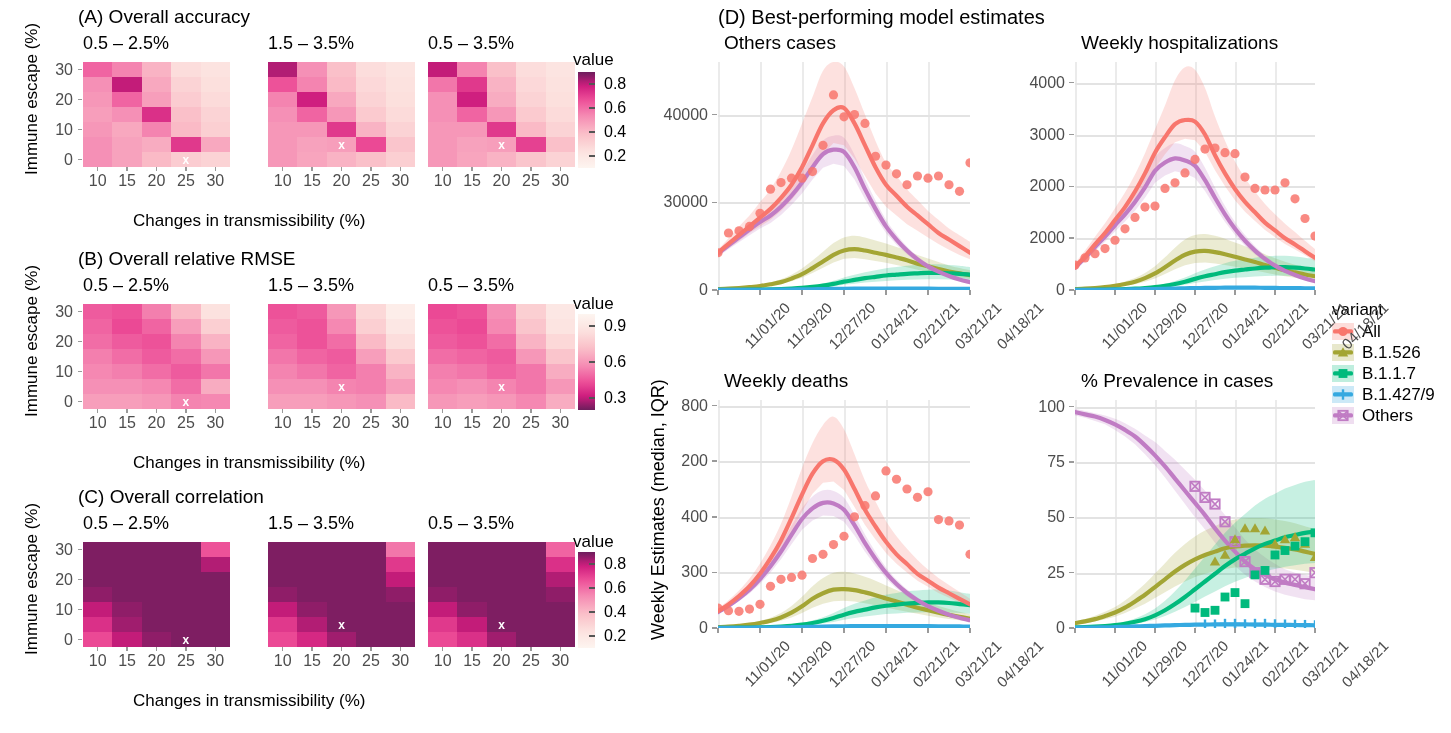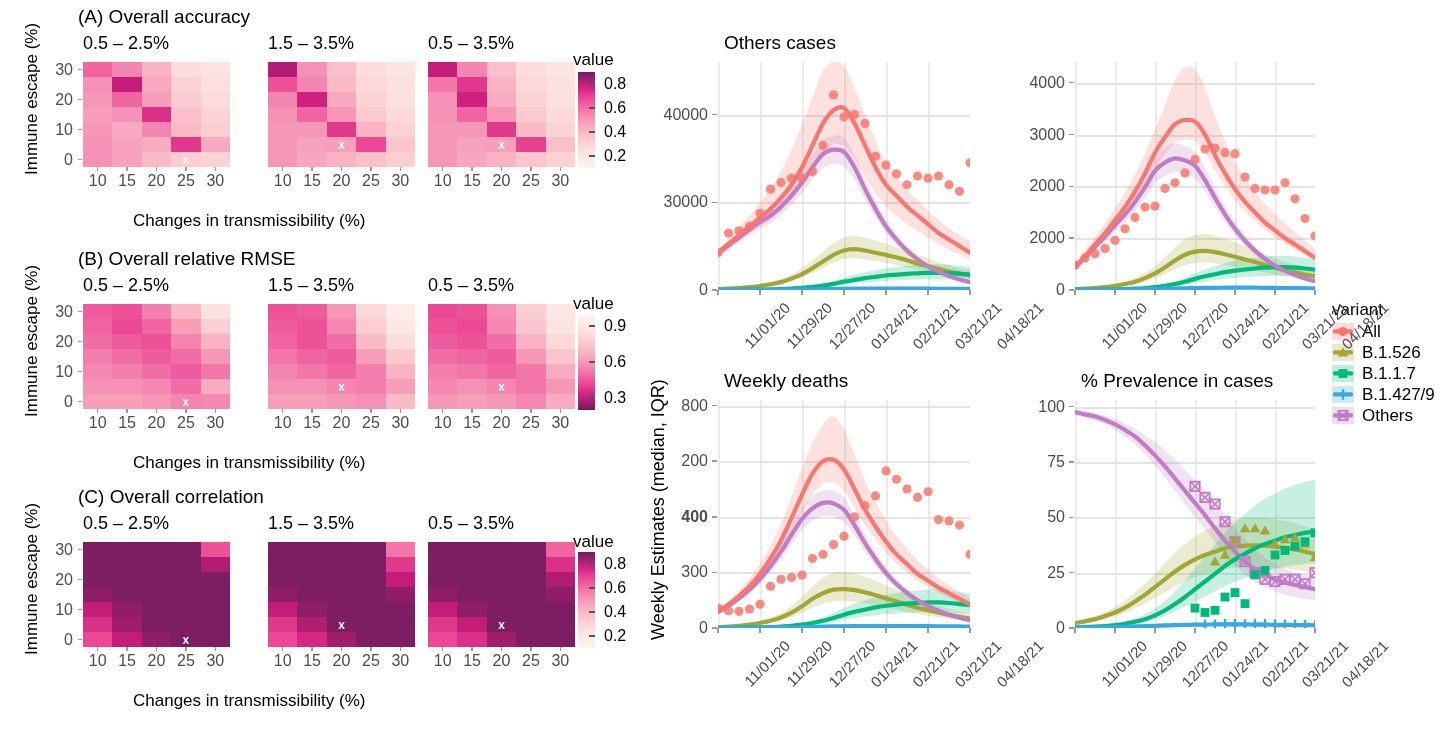--- a/index.html
+++ b/index.html
@@ -65,20 +65,21 @@
     <div class="lgttl" style="position:absolute;left:573px;top:294px;">value</div>
   </div>
 
   <div>
     <div class="ttl" style="position:absolute;left:78px;top:486px;">(C) Overall correlation</div>
     <div class="axttl vlabel" style="position:absolute;left:22px;top:655px;">Immune escape (%)</div>
     <div class="axttl" style="position:absolute;left:133px;top:691px;">Changes in transmissibility (%)</div>
     <div class="lgttl" style="position:absolute;left:573px;top:532px;">value</div>
   </div>
 
+  <div class="ttl" style="position:absolute;left:718px;top:6px;font-size:20px;">(D) Best-performing model estimates</div>
   <div class="axttl vlabel" style="position:absolute;left:648px;top:640px;font-size:18px;">Weekly Estimates (median, IQR)</div>
 
   <div style="position:absolute;left:1332px;top:300px;">
     <div class="lgttl">variant</div>
     <div id="variant-legend-items">
         <div style="display: flex; align-items: center; gap: 8px; height: 19px; margin-top: 2px;">
           <div class="lgkey" style="position: relative;">
             <div class="band" style="background: rgb(248, 118, 109); opacity: 0.25;"></div>
             <svg width="22" height="17" style="position: absolute; left: 0px; top: 0px;">
               <rect x="1" y="6.2" width="20" height="4.4" fill="#F8766D" rx="1.6"></rect>
@@ -703,20 +704,21 @@
     <div class="xtkline" style="left: 801.25px; top: 290px;"></div>
     <div class="xtick" style="left: 808px; top: 299px;">12/27/20</div>
     <div class="xtkline" style="left: 843.25px; top: 290px;"></div>
     <div class="xtick" style="left: 850px; top: 299px;">01/24/21</div>
     <div class="xtkline" style="left: 885.25px; top: 290px;"></div>
     <div class="xtick" style="left: 892px; top: 299px;">02/21/21</div>
     <div class="xtkline" style="left: 927.25px; top: 290px;"></div>
     <div class="xtick" style="left: 934px; top: 299px;">03/21/21</div>
     <div class="xtkline" style="left: 969.25px; top: 290px;"></div>
     <div class="xtick" style="left: 976px; top: 299px;">04/18/21</div>
+    <div class="ttl" style="position: absolute; left: 1081px; top: 32px;">Weekly hospitalizations</div>
     <div class="plotarea" style="left: 1075px; top: 62px; width: 240px; height: 228px;">
       <div class="grid-v" style="left: 0px;"></div>
       <div class="grid-v" style="left: 40px;"></div>
       <div class="grid-v" style="left: 80px;"></div>
       <div class="grid-v" style="left: 120px;"></div>
       <div class="grid-v" style="left: 160px;"></div>
       <div class="grid-v" style="left: 200px;"></div>
       <div class="grid-h maj" style="top: 176.182px;"></div>
       <div class="grid-h maj" style="top: 124.364px;"></div>
       <div class="grid-h maj" style="top: 72.5455px;"></div>
@@ -830,21 +832,21 @@
         <circle cx="220.5" cy="119.56097560975604" r="4.6" fill="#F8766D" fill-opacity="0.85"></circle>
         <circle cx="231" cy="120.95121951219517" r="4.6" fill="#F8766D" fill-opacity="0.85"></circle>
         <circle cx="241.5" cy="125.1219512195122" r="4.6" fill="#F8766D" fill-opacity="0.85"></circle>
         <circle cx="252" cy="154.31707317073165" r="4.6" fill="#F8766D" fill-opacity="0.85"></circle>
       </svg>
     </div>
     <div class="ytick" style="left: 708px; top: 628px; transform: translate(-100%, -50%);">0</div>
     <div class="ytkline" style="left: 712px; top: 627.25px;"></div>
     <div class="ytick" style="left: 708px; top: 572.39px; transform: translate(-100%, -50%);">300</div>
     <div class="ytkline" style="left: 712px; top: 571.64px;"></div>
-    <div class="ytick" style="left: 708px; top: 516.78px; transform: translate(-100%, -50%); font-weight: bold;">400</div>
+    <div class="ytick" style="left: 708px; top: 516.78px; transform: translate(-100%, -50%);">400</div>
     <div class="ytkline" style="left: 712px; top: 516.03px;"></div>
     <div class="ytick" style="left: 708px; top: 461.171px; transform: translate(-100%, -50%);">200</div>
     <div class="ytkline" style="left: 712px; top: 460.421px;"></div>
     <div class="ytick" style="left: 708px; top: 405.561px; transform: translate(-100%, -50%);">800</div>
     <div class="ytkline" style="left: 712px; top: 404.811px;"></div>
     <div class="xtkline" style="left: 717.25px; top: 628px;"></div>
     <div class="xtick" style="left: 724px; top: 637px;">11/01/20</div>
     <div class="xtkline" style="left: 759.25px; top: 628px;"></div>
     <div class="xtick" style="left: 766px; top: 637px;">11/29/20</div>
     <div class="xtkline" style="left: 801.25px; top: 628px;"></div>

